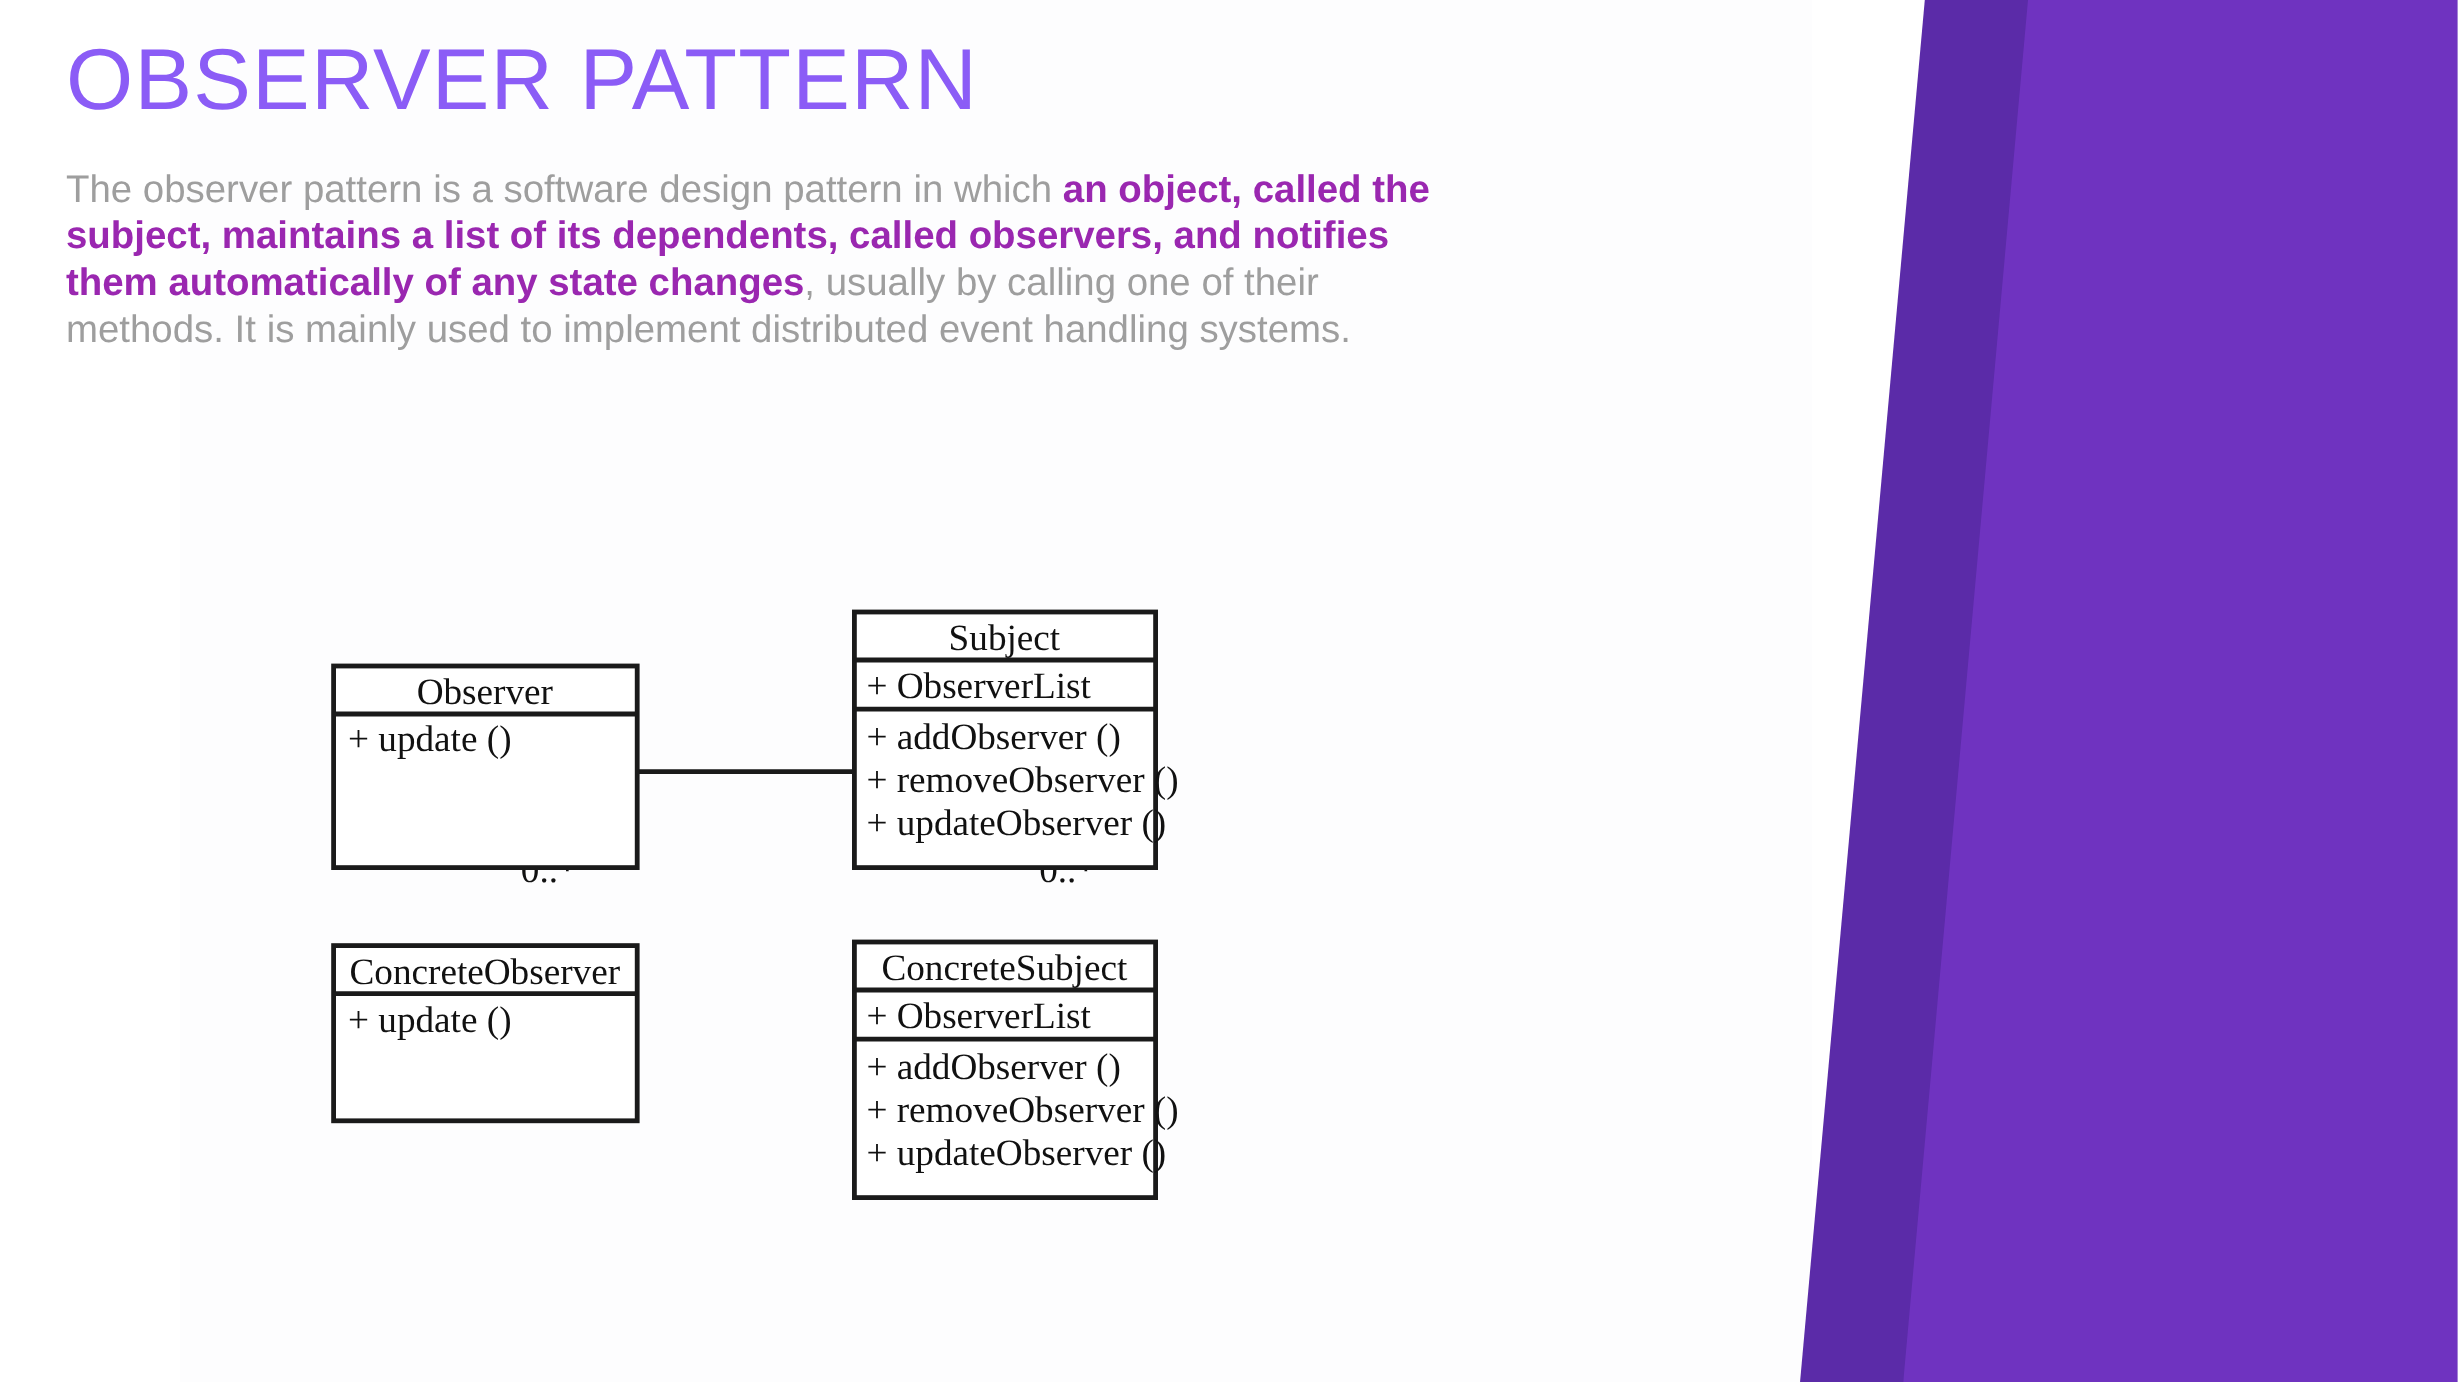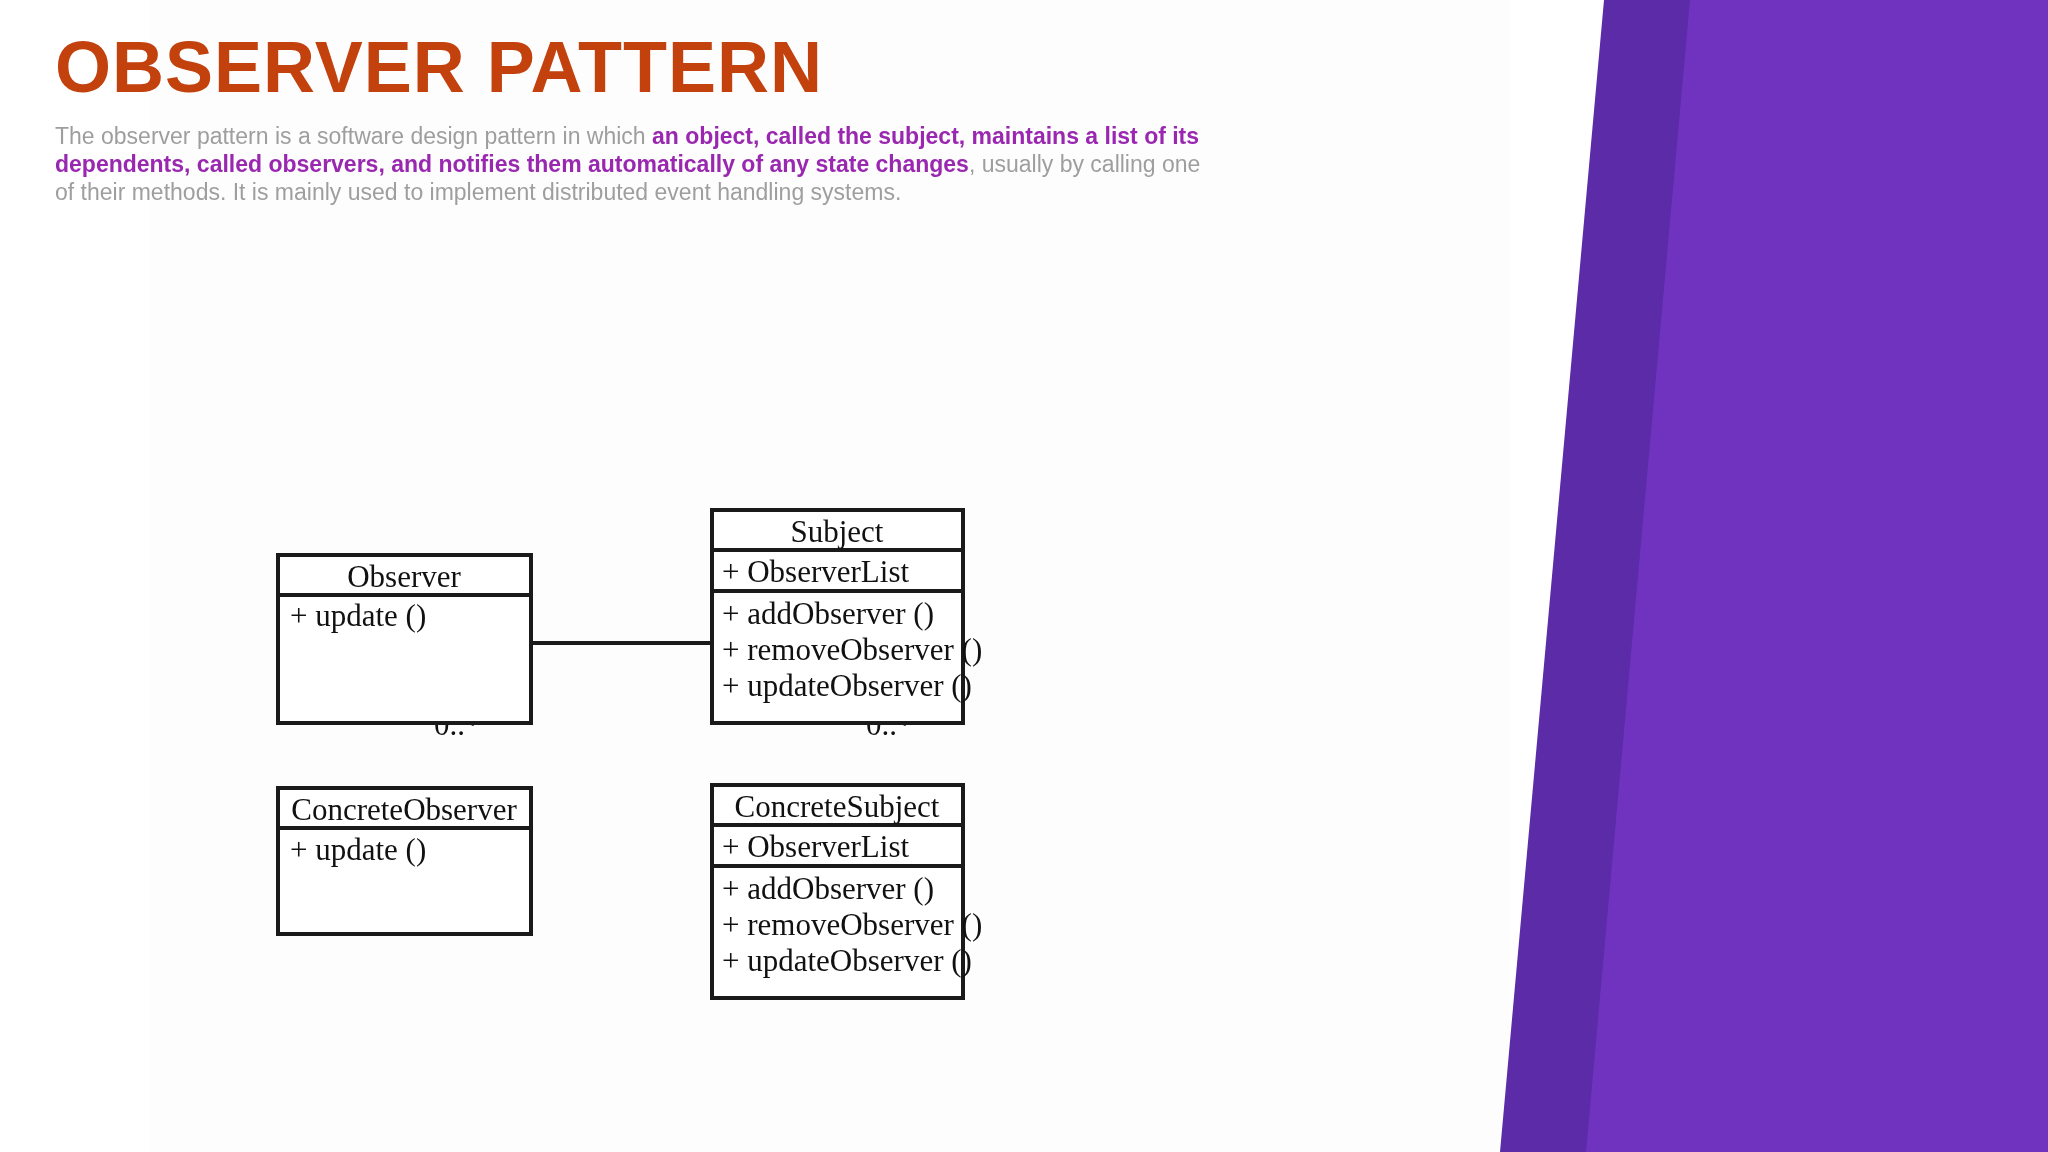--- a/index.html
+++ b/index.html
@@ -36,29 +36,29 @@
   #page-wash {
     position: absolute;
     left: 150px; top: 0; width: 1360px; height: 1152px;
     background: #fdfdfe;
   }
 
   
   #header { position: absolute; left: 55px; top: 30px; width: 1180px; }
   #page-title {
     font-size: 72px;
-    font-weight: 700;
+    font-weight: 400;
     letter-spacing: 1px;
-    color: #c2410c;
+    color: #8b5cf6;
     line-height: 1.05;
     white-space: nowrap;
   }
   #intro-paragraph {
-    margin-top: 16px;
-    font-size: 23px;
+    margin-top: 32px;
+    font-size: 32px;
     line-height: 1.22;
     color: #9E9E9E;
     font-weight: 400;
     width: 1160px;
   }
   #intro-paragraph .hl {
     color: #9A27B0;
     font-weight: 700;
   }
 

